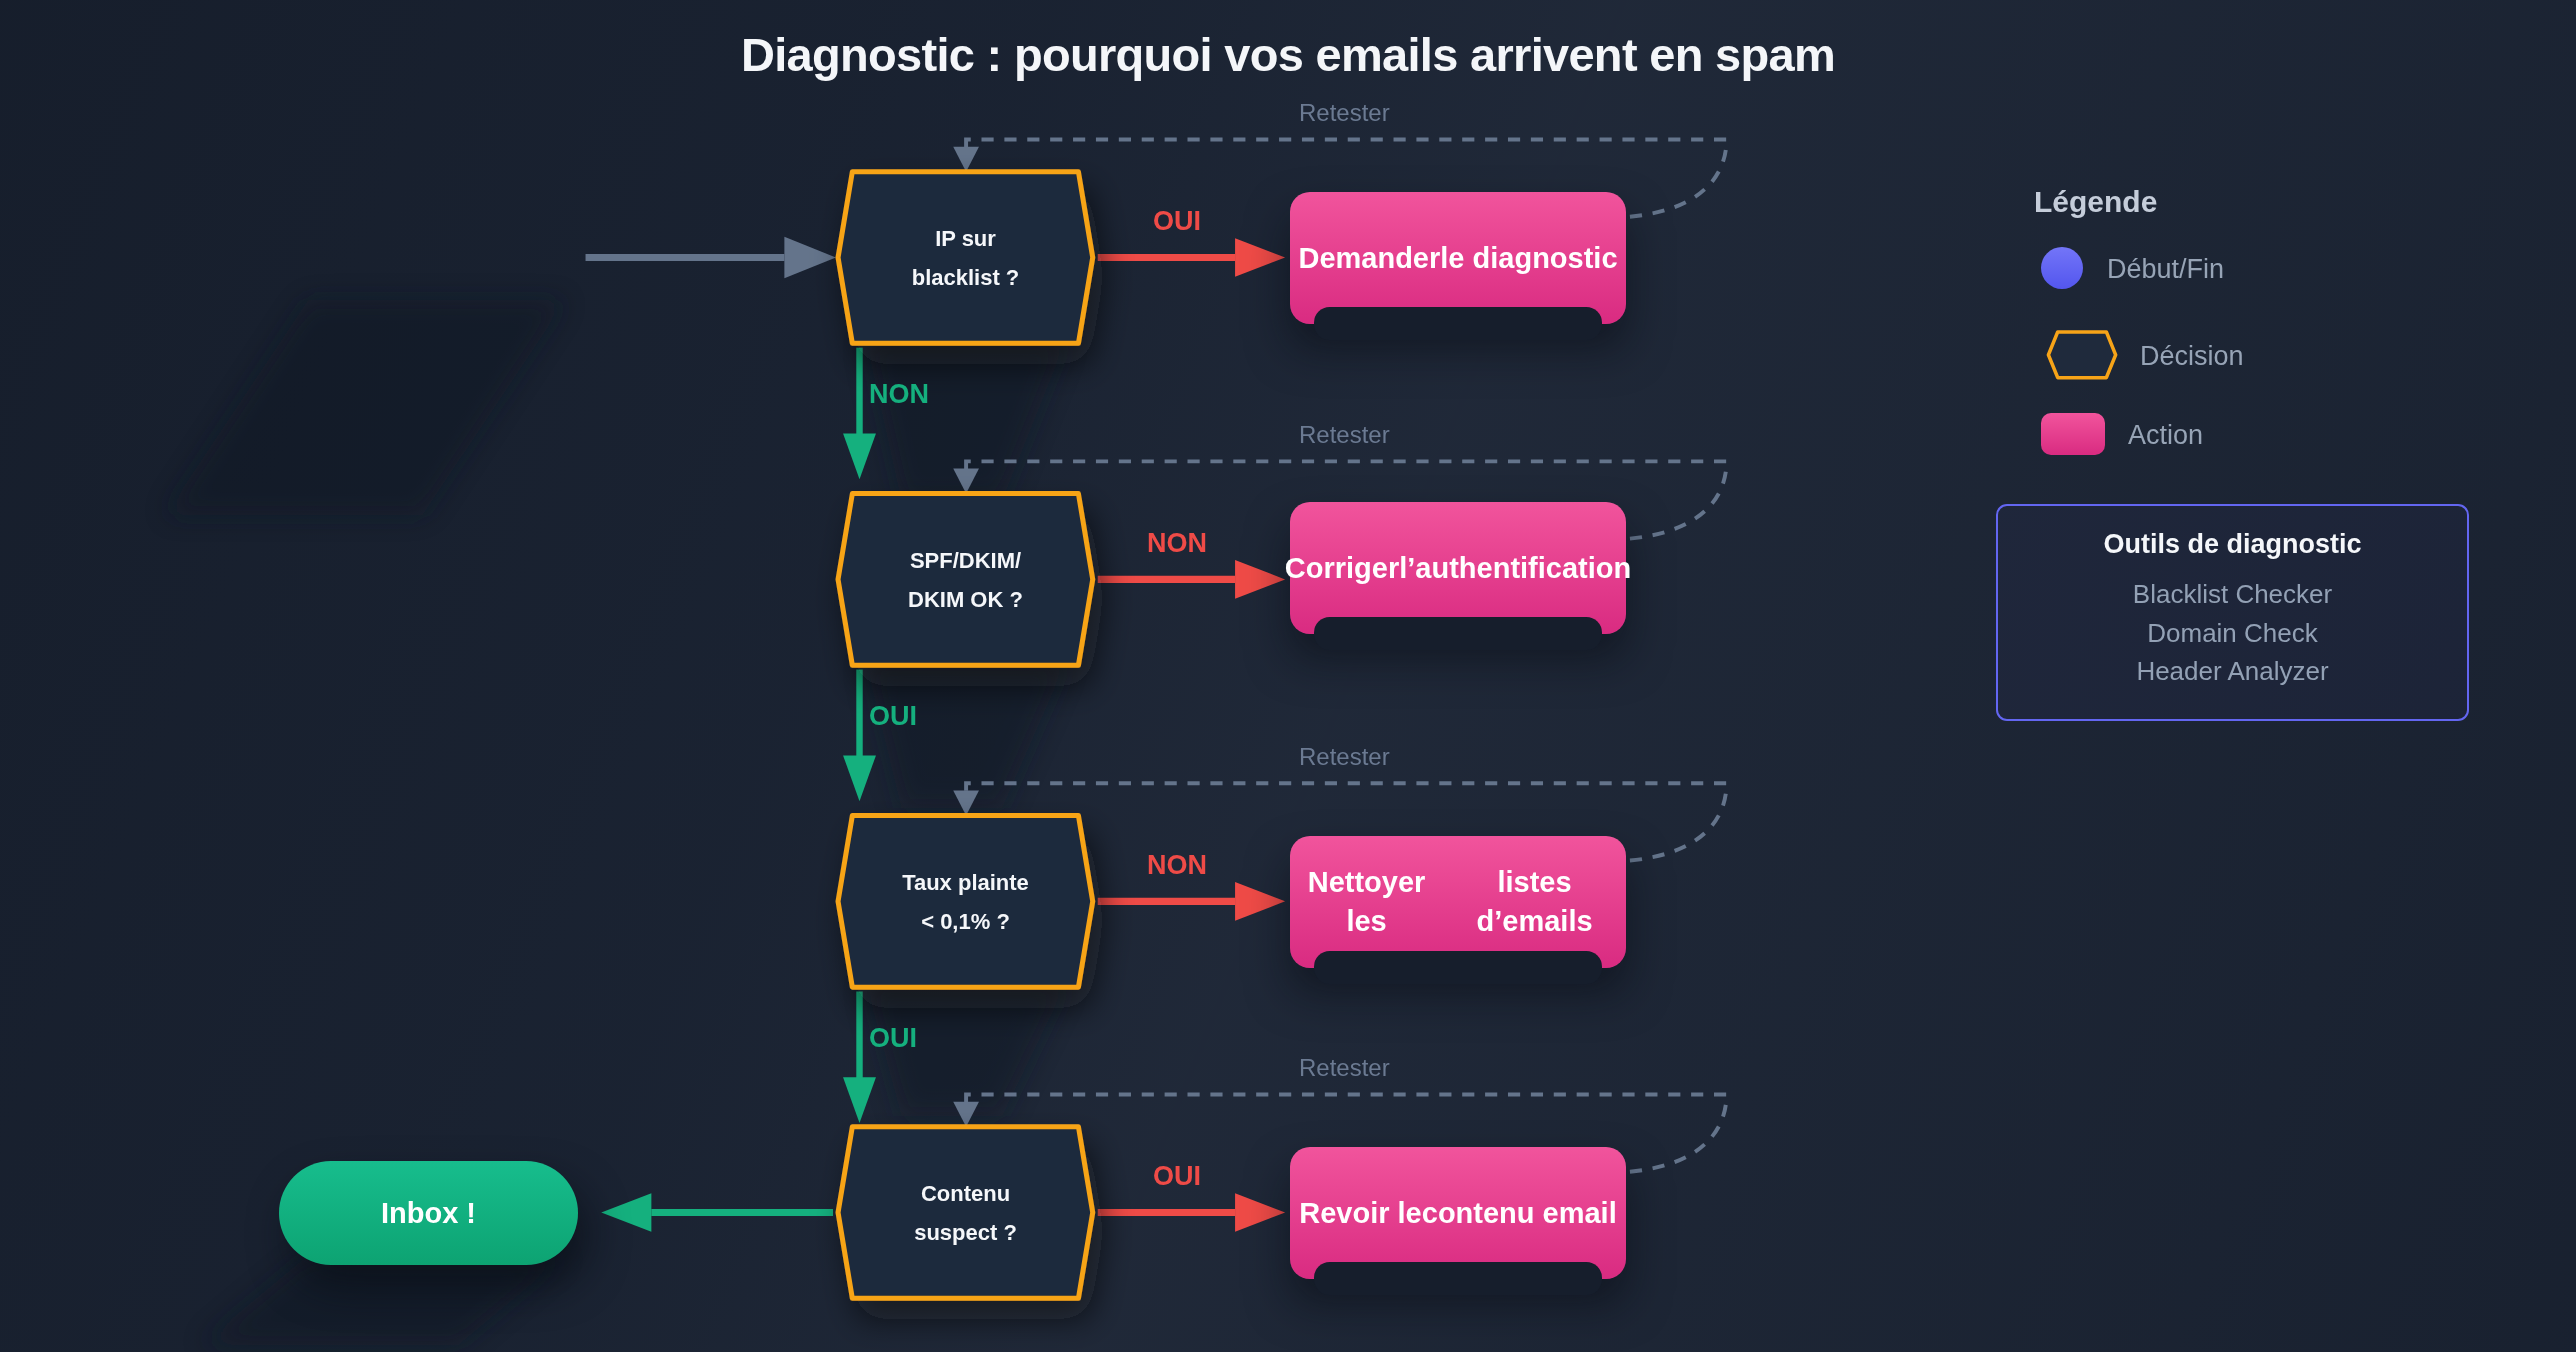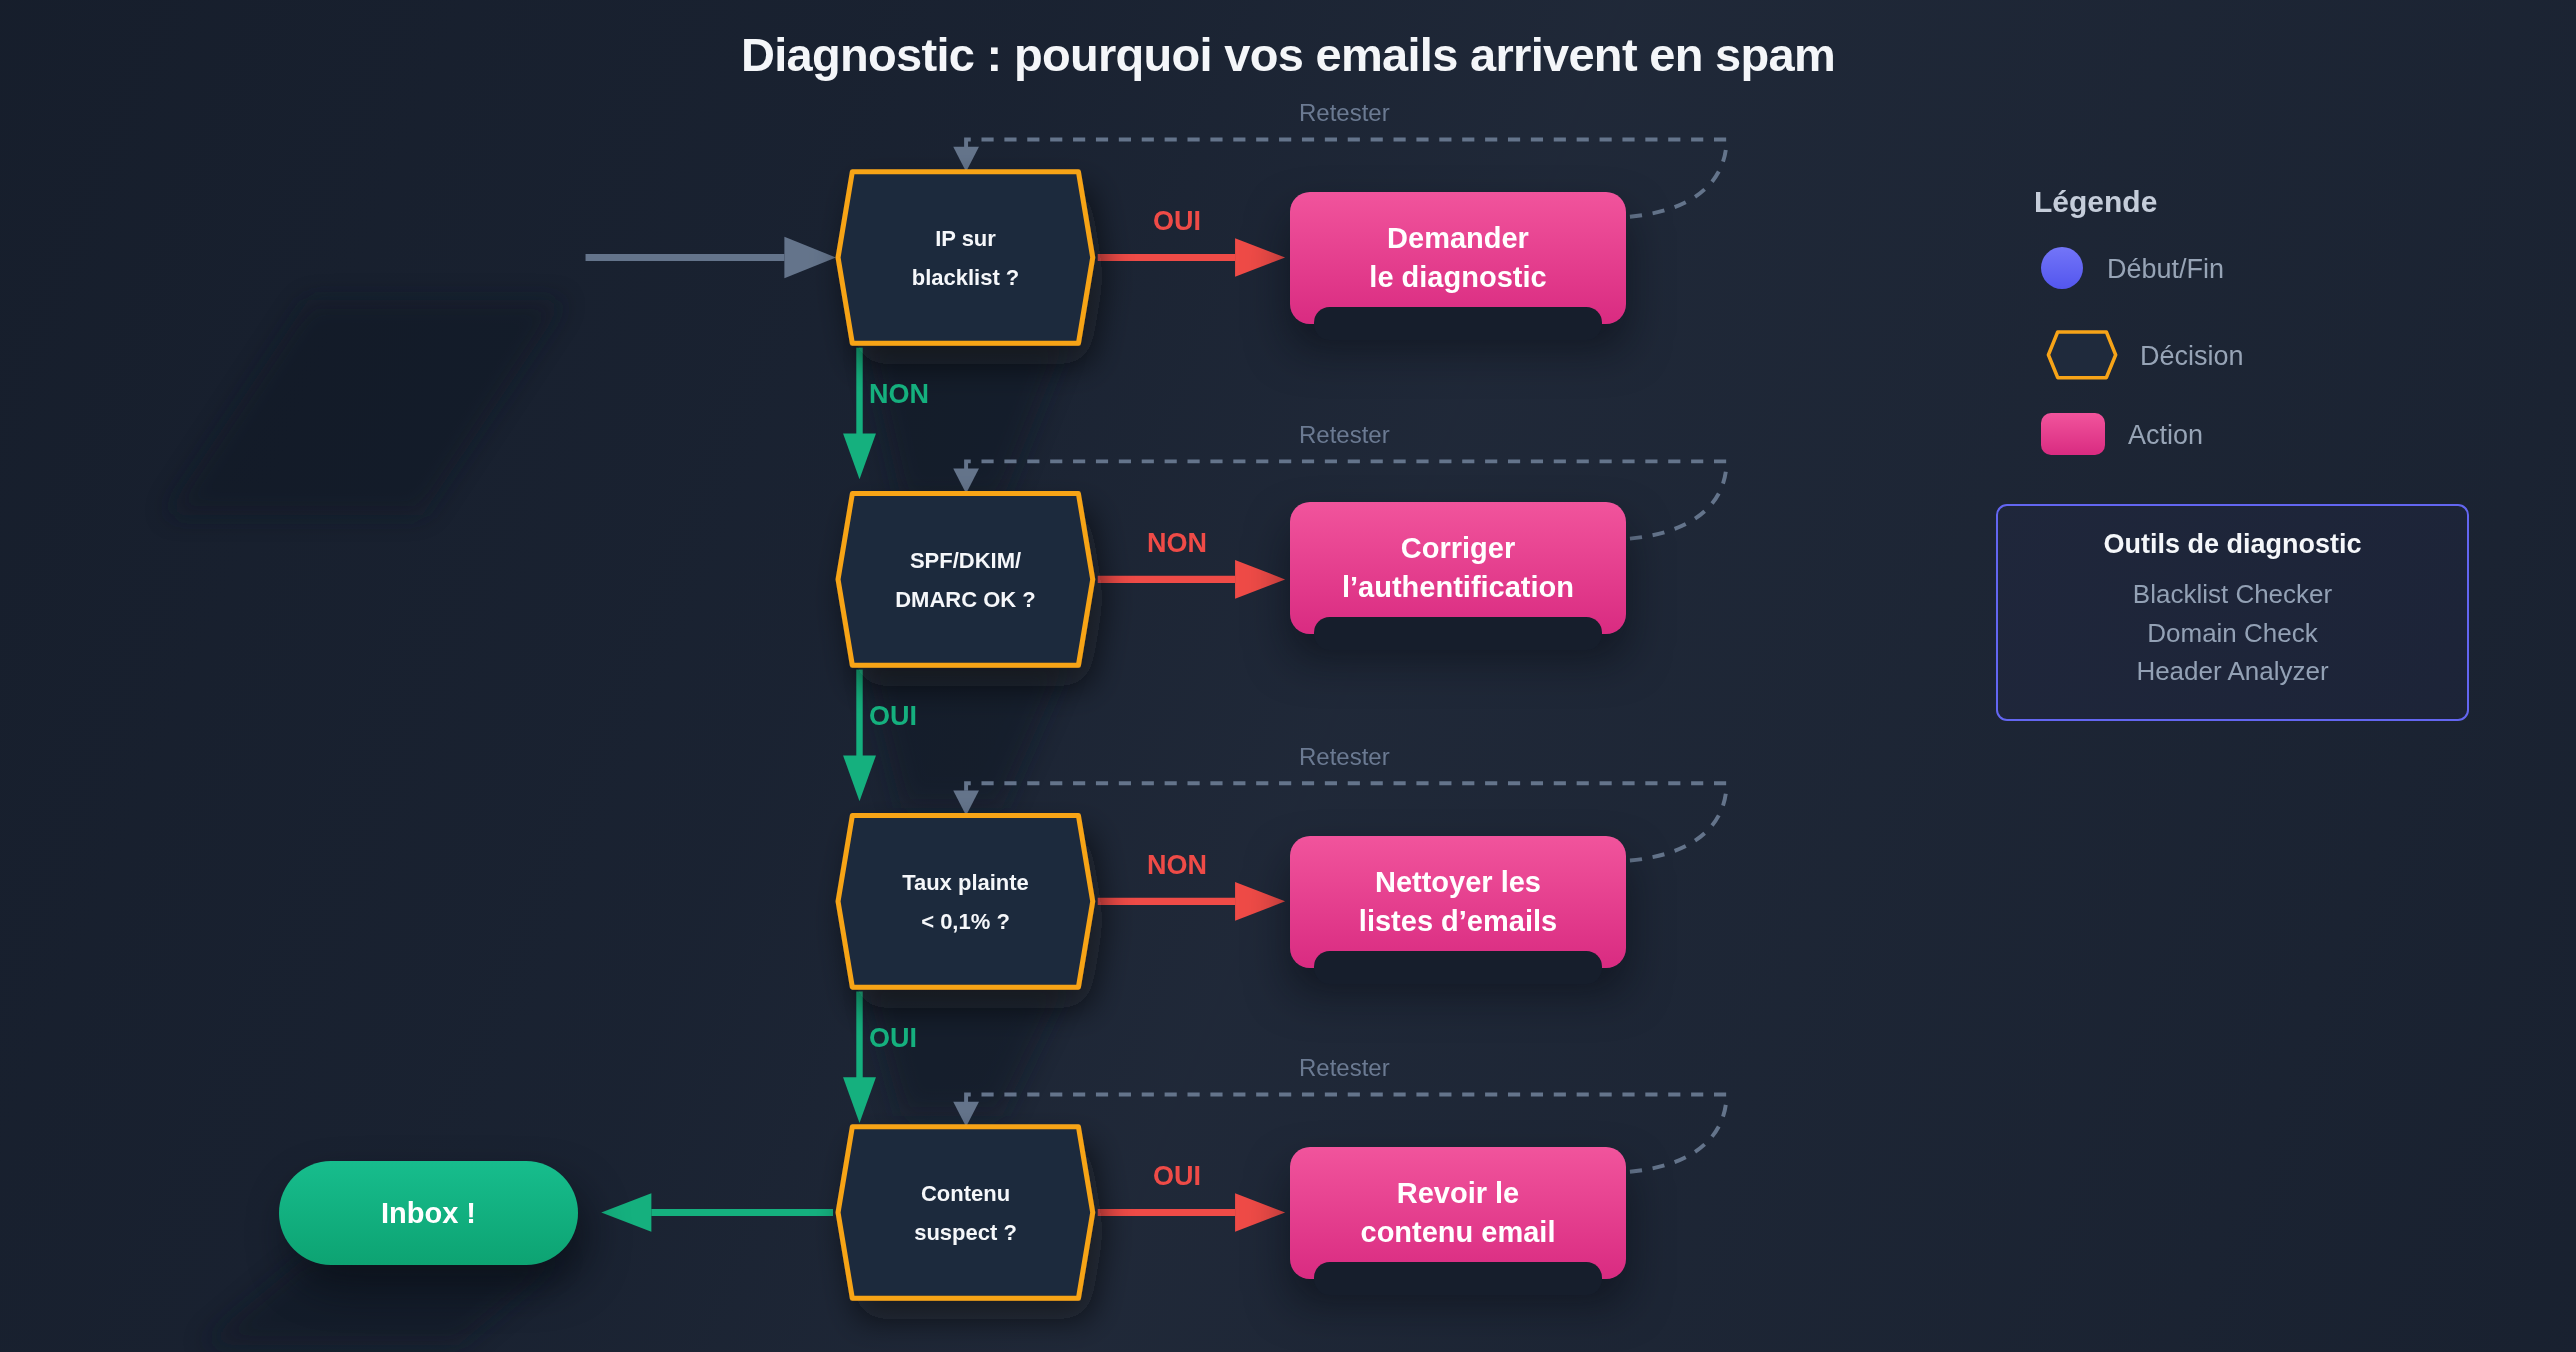--- a/index.html
+++ b/index.html
@@ -23,21 +23,21 @@
   }
   .pill{
     z-index:2;display:flex;align-items:center;justify-content:center;
     width:299px;height:104px;border-radius:52px;
     font-size:29px;font-weight:700;color:#ffffff;
     box-shadow:10px 21.5px 39px rgba(7,11,19,0.6);
   }
   .pill-start{background:linear-gradient(180deg,#6e71f7,#595cf0);}
   .pill-end{background:linear-gradient(180deg,#17bd8d,#0da372);}
   .action-box{
-    z-index:2;display:flex;flex-direction:column;align-items:center;justify-content:center;
+    z-index:2;display:flex;flex-direction:row;align-items:center;justify-content:center;
     left:1290px;width:336px;height:132px;border-radius:20px;
     background:linear-gradient(180deg,#f1549c,#d92b81);
     font-size:29px;font-weight:700;line-height:39px;text-align:center;color:#ffffff;
     box-shadow:0 24px 43px rgba(7,11,19,0.55);
   }
   .action-box::after{
     content:"";position:absolute;left:24px;right:24px;bottom:-15.7px;height:33px;
     background:#161e2c;border-radius:15.7px;z-index:-1;
   }
   .branch-label{
@@ -162,21 +162,21 @@
   <div class="abs branch-label label-red" style="left:1116px;top:206px;">OUI</div>
   <div class="abs branch-label label-green" style="left:869px;top:379px;text-align:left;">NON</div>
   <div class="abs action-box" style="top:192px;">
     <span>Demander</span>
     <span>le diagnostic</span>
   </div>
   <div class="abs loop-label" style="left:1299px;top:99px;">Retester</div>
 
   <div class="abs node-text" style="left:838px;top:494px;width:255px;height:172px;">
     <span>SPF/DKIM/</span>
-    <span>DMARC OK ?</span>
+    <span>DKIM OK ?</span>
   </div>
   <div class="abs branch-label label-red" style="left:1116px;top:528px;">NON</div>
   <div class="abs branch-label label-green" style="left:869px;top:701px;text-align:left;">OUI</div>
   <div class="abs action-box" style="top:502px;">
     <span>Corriger</span>
     <span>l’authentification</span>
   </div>
   <div class="abs loop-label" style="left:1299px;top:421px;">Retester</div>
 
   <div class="abs node-text" style="left:838px;top:816px;width:255px;height:172px;">

